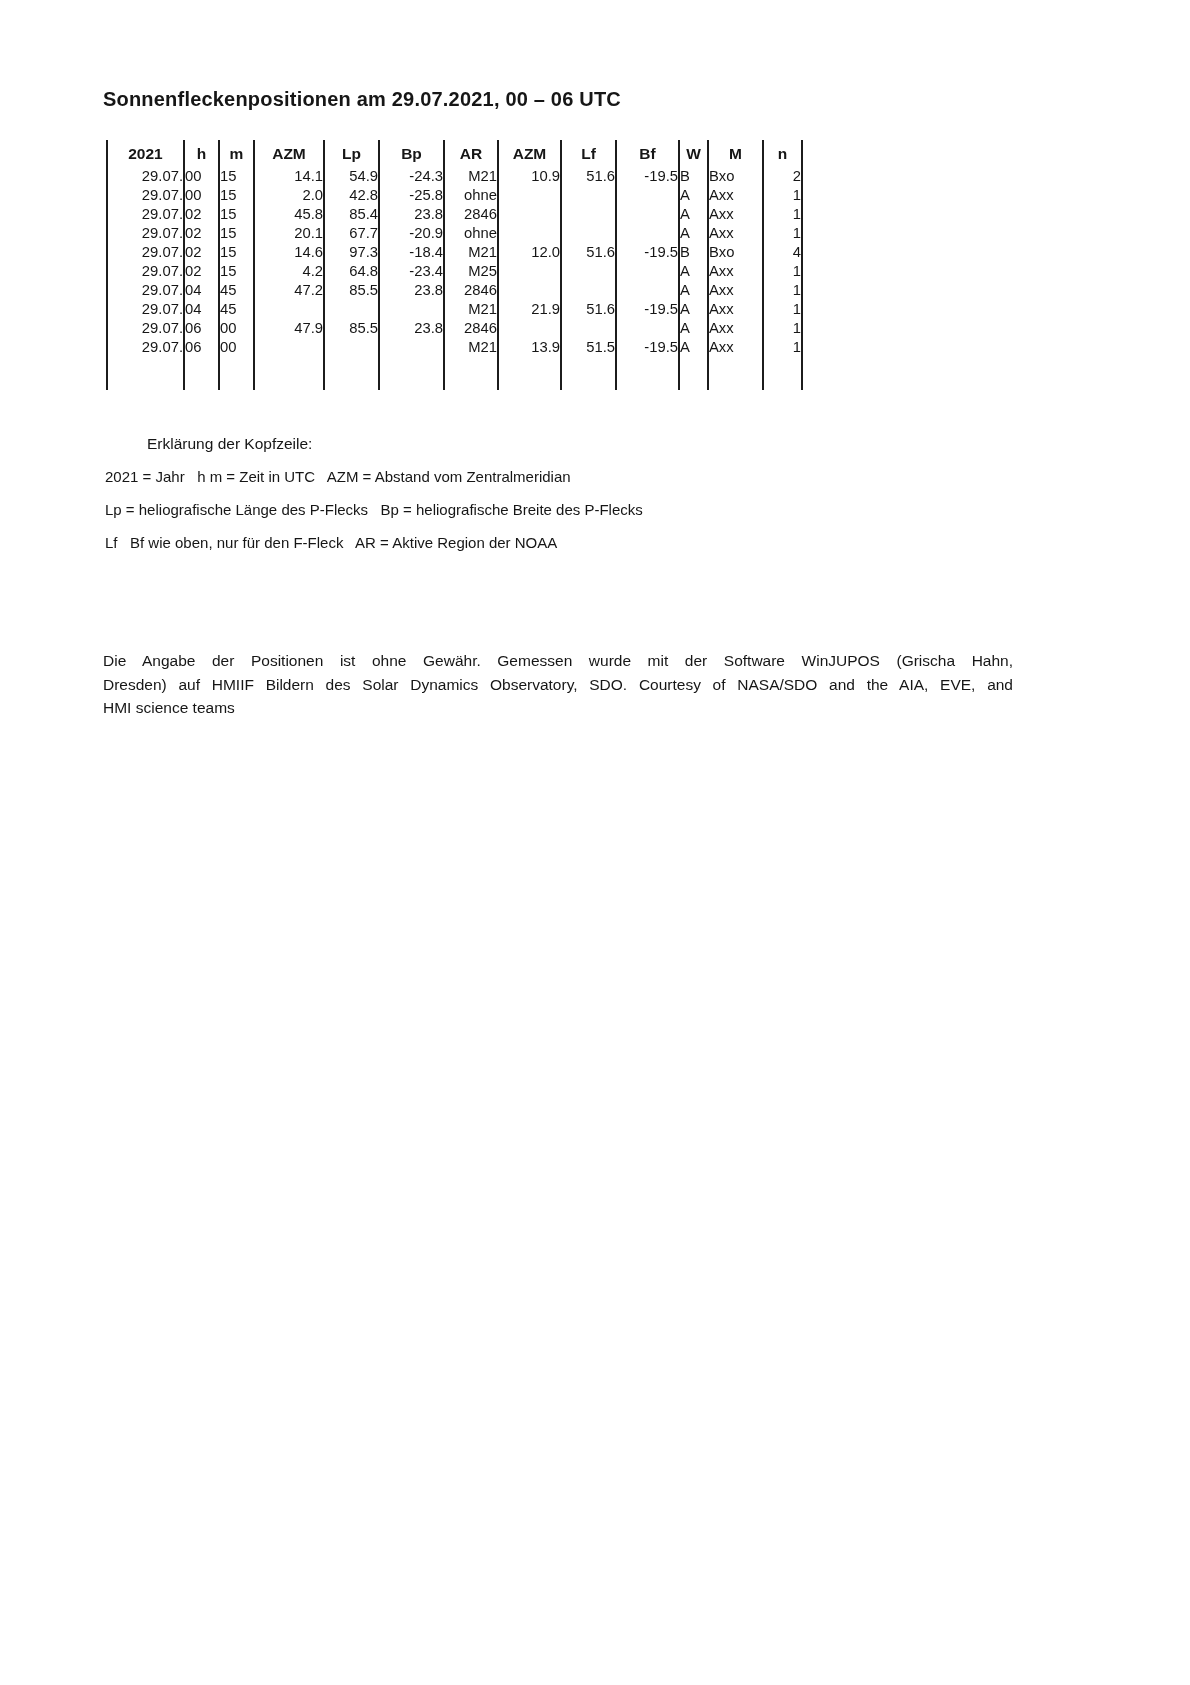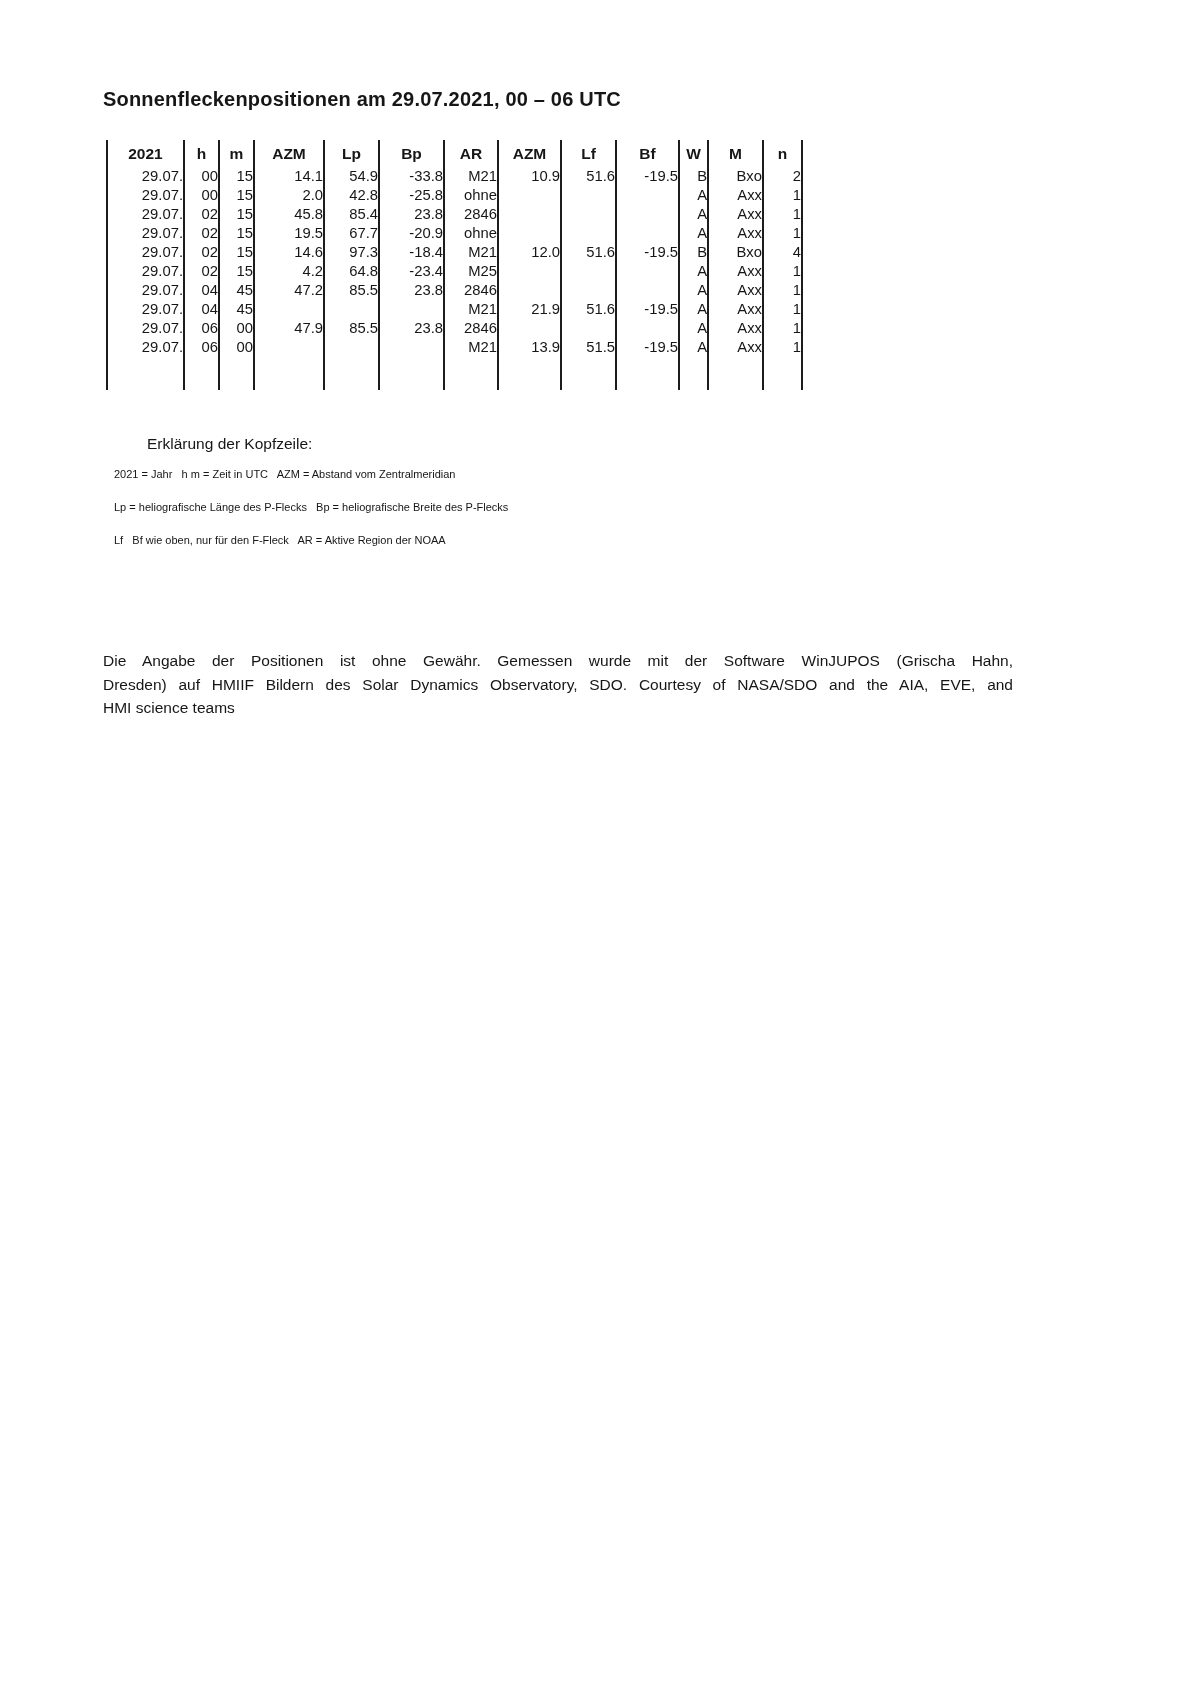--- a/index.html
+++ b/index.html
@@ -50,34 +50,34 @@
     text-align: center;
     font-weight: 700;
     font-size: 15.5px;
   }
   table.sunspot-table td {
     height: 19px;
     line-height: 19px;
     font-size: 14.8px;
   }
   td.c-date { text-align: right; padding-right: 9px; }
-  td.c-center { text-align: right; margin-top: 25px; }
+  td.c-center { text-align: left; margin-top: 25px; }
   td.c-num { text-align: right; padding-right: 8px; }
   tr.spacer-row td { height: 33px; }
   .legend-heading {
     position: absolute;
     left: 103px;
     font-size: 15.5px;
     white-space: pre;
     margin-left: 44px;
   }
   .legend-line {
     position: absolute;
-    left: 114px;
-    font-size: 11px;
+    left: 105px;
+    font-size: 15px;
     white-space: pre;
   }
   .footer {
     position: absolute;
     left: 103px;
     top: 649px;
     width: 910px;
     font-size: 15.5px;
     line-height: 23.5px;
   }
@@ -127,21 +127,21 @@
           <th>n</th>
         </tr>
     </thead>
     <tbody id="tbody-rows">
         <tr>
           <td class="c-date">29.07.</td>
           <td class="c-center">00</td>
           <td class="c-center">15</td>
           <td class="c-num">14.1</td>
           <td class="c-num">54.9</td>
-          <td class="c-num">-33.8</td>
+          <td class="c-num">-24.3</td>
           <td class="c-num">M21</td>
           <td class="c-num">10.9</td>
           <td class="c-num">51.6</td>
           <td class="c-num">-19.5</td>
           <td class="c-center">B</td>
           <td class="c-center">Bxo</td>
           <td class="c-num">2</td>
         </tr>
         <tr>
           <td class="c-date">29.07.</td>
@@ -170,21 +170,21 @@
           <td class="c-num"></td>
           <td class="c-num"></td>
           <td class="c-center">A</td>
           <td class="c-center">Axx</td>
           <td class="c-num">1</td>
         </tr>
         <tr>
           <td class="c-date">29.07.</td>
           <td class="c-center">02</td>
           <td class="c-center">15</td>
-          <td class="c-num">19.5</td>
+          <td class="c-num">20.1</td>
           <td class="c-num">67.7</td>
           <td class="c-num">-20.9</td>
           <td class="c-num">ohne</td>
           <td class="c-num"></td>
           <td class="c-num"></td>
           <td class="c-num"></td>
           <td class="c-center">A</td>
           <td class="c-center">Axx</td>
           <td class="c-num">1</td>
         </tr>

